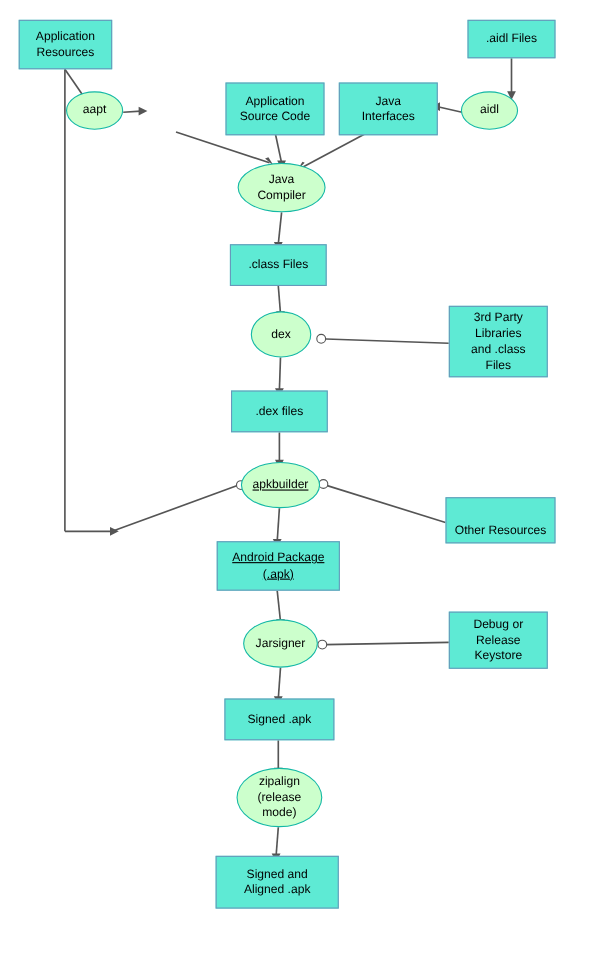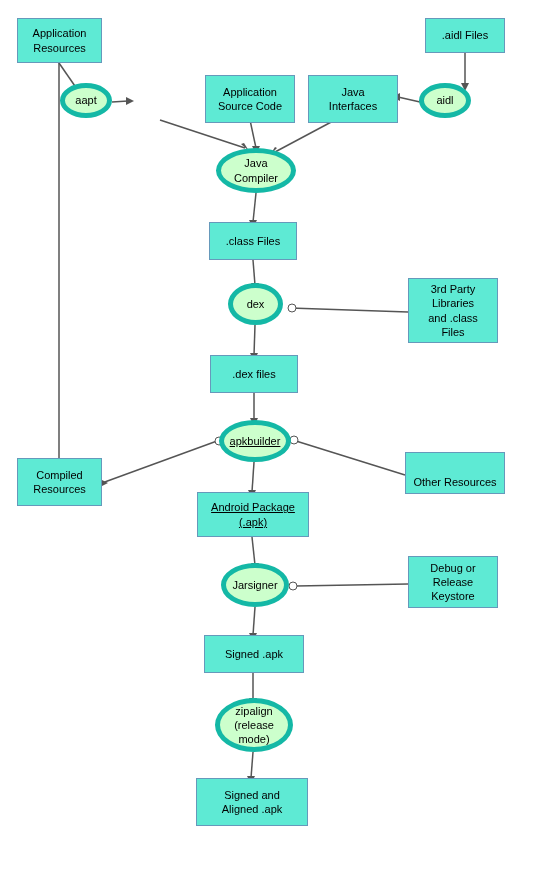--- a/index.html
+++ b/index.html
@@ -32,21 +32,21 @@
       display: flex;
       align-items: center;
       justify-content: center;
       padding: 4px;
       font-size: 11px;
       line-height: 1.3;
     }
     .ellipse {
       position: absolute;
       background: #ccffcc;
-      border: 5px solid #14b8a6;
+      border: 1px solid #14b8a6;
       border-radius: 50%;
       text-align: center;
       display: flex;
       align-items: center;
       justify-content: center;
       font-size: 11px;
       line-height: 1.3;
       padding: 4px;
     }
   </style>
@@ -159,23 +159,20 @@
   </div>
 
   <div class="box" style="left:408px; top:278px; width:90px; height:65px;">
     <span>3rd Party<br>Libraries<br>and .class<br>Files</span>
   </div>
 
   <div class="box" style="left:210px; top:355px; width:88px; height:38px;">
     <span>.dex files</span>
   </div>
 
-  <div class="box" style="left:17px; top:458px; width:85px; height:48px;">
-    <span>Compiled<br>Resources</span>
-  </div>
 
   <div class="ellipse" style="left:219px; top:420px; width:72px; height:42px;text-decoration:underline;">
     <span>apkbuilder</span>
   </div>
 
   <div class="box" style="left:405px; top:452px; width:100px; height:42px;align-items:flex-end;">
     <span>Other Resources</span>
   </div>
 
   <div class="box" style="left:197px; top:492px; width:112px; height:45px;text-decoration:underline;">

